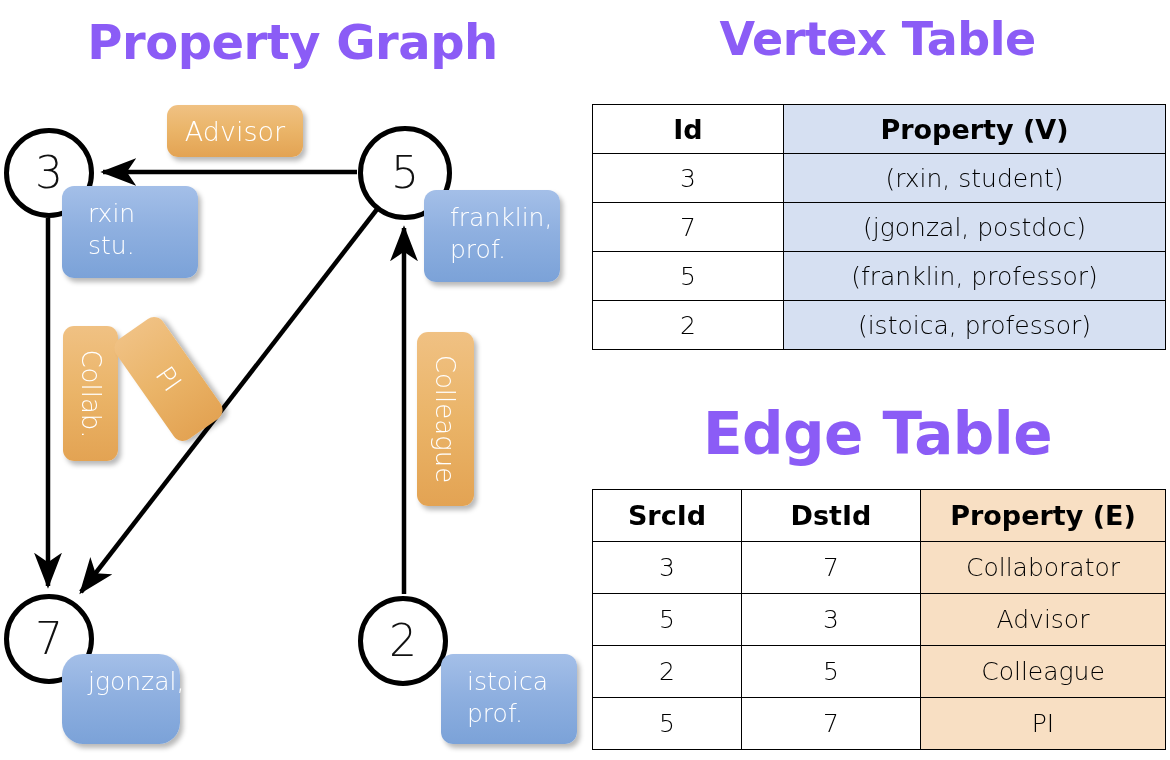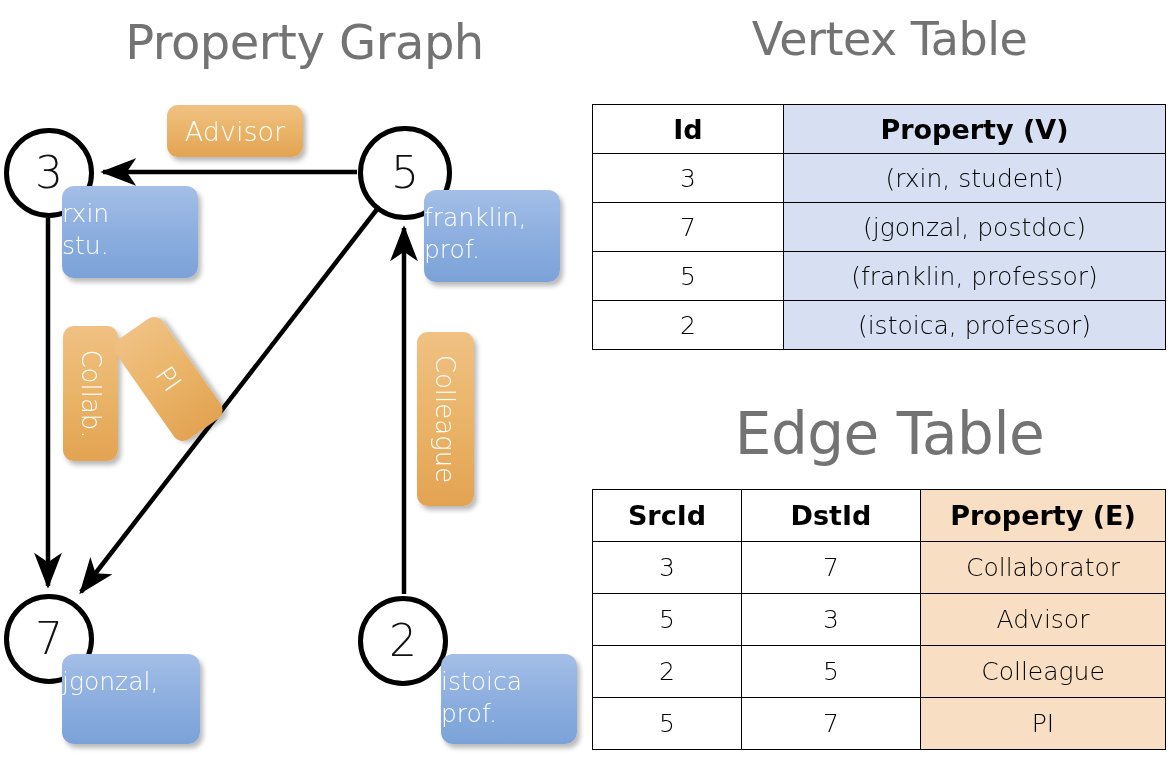--- a/index.html
+++ b/index.html
@@ -2,22 +2,22 @@
 <html><head>
 <meta charset="utf-8">
 <style>
   html,body{margin:0;padding:0;background:#ffffff;}
   body{width:1170px;height:760px;overflow:hidden;
        font-family:"Liberation Sans","DejaVu Sans",sans-serif;
        -webkit-font-smoothing:antialiased;}
   #root{position:relative;width:1170px;height:760px;}
 
   
-  .title{position:absolute;font-weight:400;color:#737373;white-space:nowrap;
-         font-family:"DejaVu Sans","Liberation Sans",sans-serif;margin-left:12px;}
+  .title{position:absolute;font-weight:700;color:#8b5cf6;white-space:nowrap;
+         font-family:"DejaVu Sans","Liberation Sans",sans-serif;}
   #title-graph{left:0;top:14px;width:585px;text-align:center;font-size:48px;letter-spacing:-0.5px;}
   #title-vertex{left:585px;top:12px;width:585px;text-align:center;font-size:46px;letter-spacing:-0.5px;}
   #title-edge{left:585px;top:400px;width:585px;text-align:center;font-size:58px;letter-spacing:-0.5px;}
 
   
   #graph-svg{position:absolute;left:0;top:0;width:585px;height:760px;}
 
   
   .node{position:absolute;border:5px solid #000;border-radius:50%;
         background:#fff;box-sizing:border-box;
@@ -27,25 +27,25 @@
   #node-3{left:4px;  top:128px; width:90px; height:90px;}
   #node-5{left:358px;top:126px; width:94px; height:94px;}
   #node-7{left:4px;  top:594px; width:90px; height:90px;}
   #node-2{left:358px;top:596px; width:90px; height:90px;}
 
   
   .pbox{position:absolute;border-radius:12px;box-sizing:border-box;
         background:linear-gradient(to bottom,#a4bfe8 0%,#8fb0e0 45%,#7ba2d8 100%);
         box-shadow:3px 4px 5px rgba(0,0,0,.28);
         color:#ffffff;font-size:25px;line-height:1.28;
-        padding:12px 0 0 0;font-weight:300;
+        padding:12px 0 0 26px;font-weight:300;
         font-family:"DejaVu Sans","Liberation Sans",sans-serif;}
   #pbox-rxin   {left:62px; top:186px; width:136px;height:92px;}
   #pbox-frank  {left:424px;top:190px; width:136px;height:92px;}
-  #pbox-jgonzal{left:62px; top:654px; width:138px;height:90px;}
+  #pbox-jgonzal{left:62px; top:654px; width:118px;height:90px;border-radius:21px;}
   #pbox-istoica{left:424px;top:654px; width:136px;height:90px;margin-left:17px;}
   .pbox i{font-style:normal;display:block;}
 
   
   .ebox{position:absolute;border-radius:11px;box-sizing:border-box;
         background:linear-gradient(to bottom,#f0c183 0%,#eab468 50%,#e3a353 100%);
         box-shadow:3px 4px 5px rgba(0,0,0,.28);
         color:#ffffff;font-weight:300;
         display:flex;align-items:center;justify-content:center;
         font-family:"DejaVu Sans","Liberation Sans",sans-serif;}

